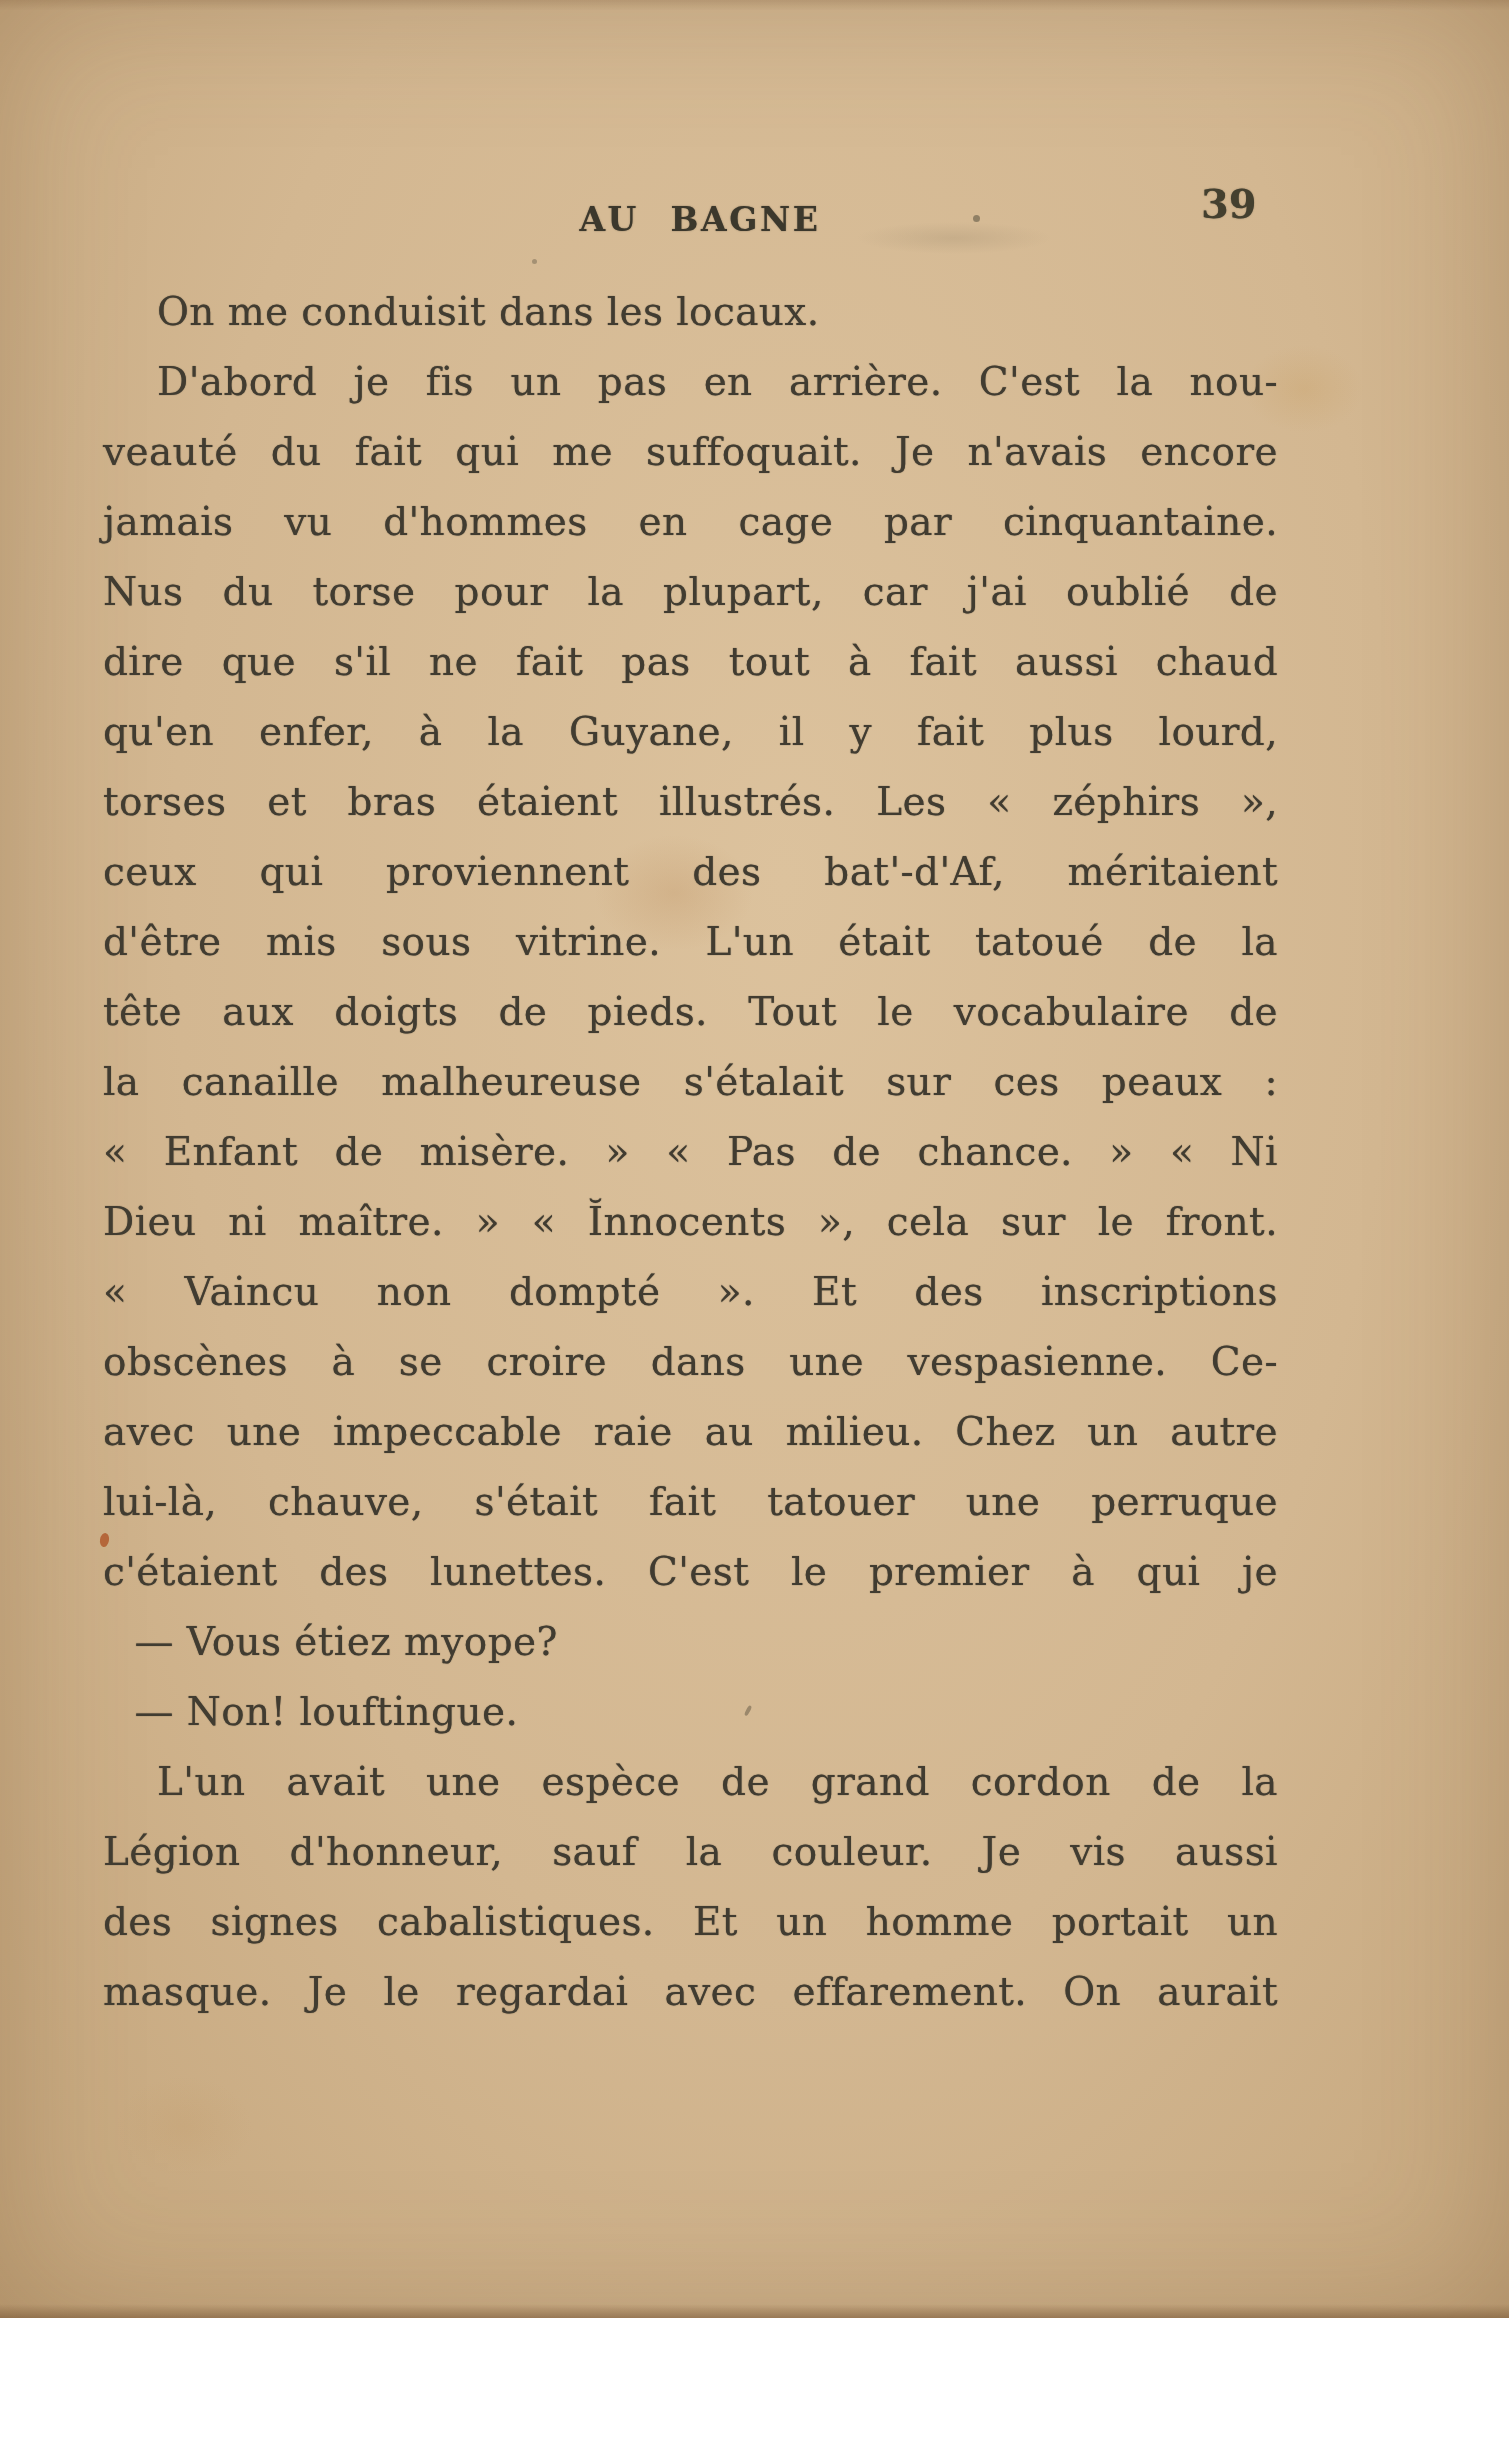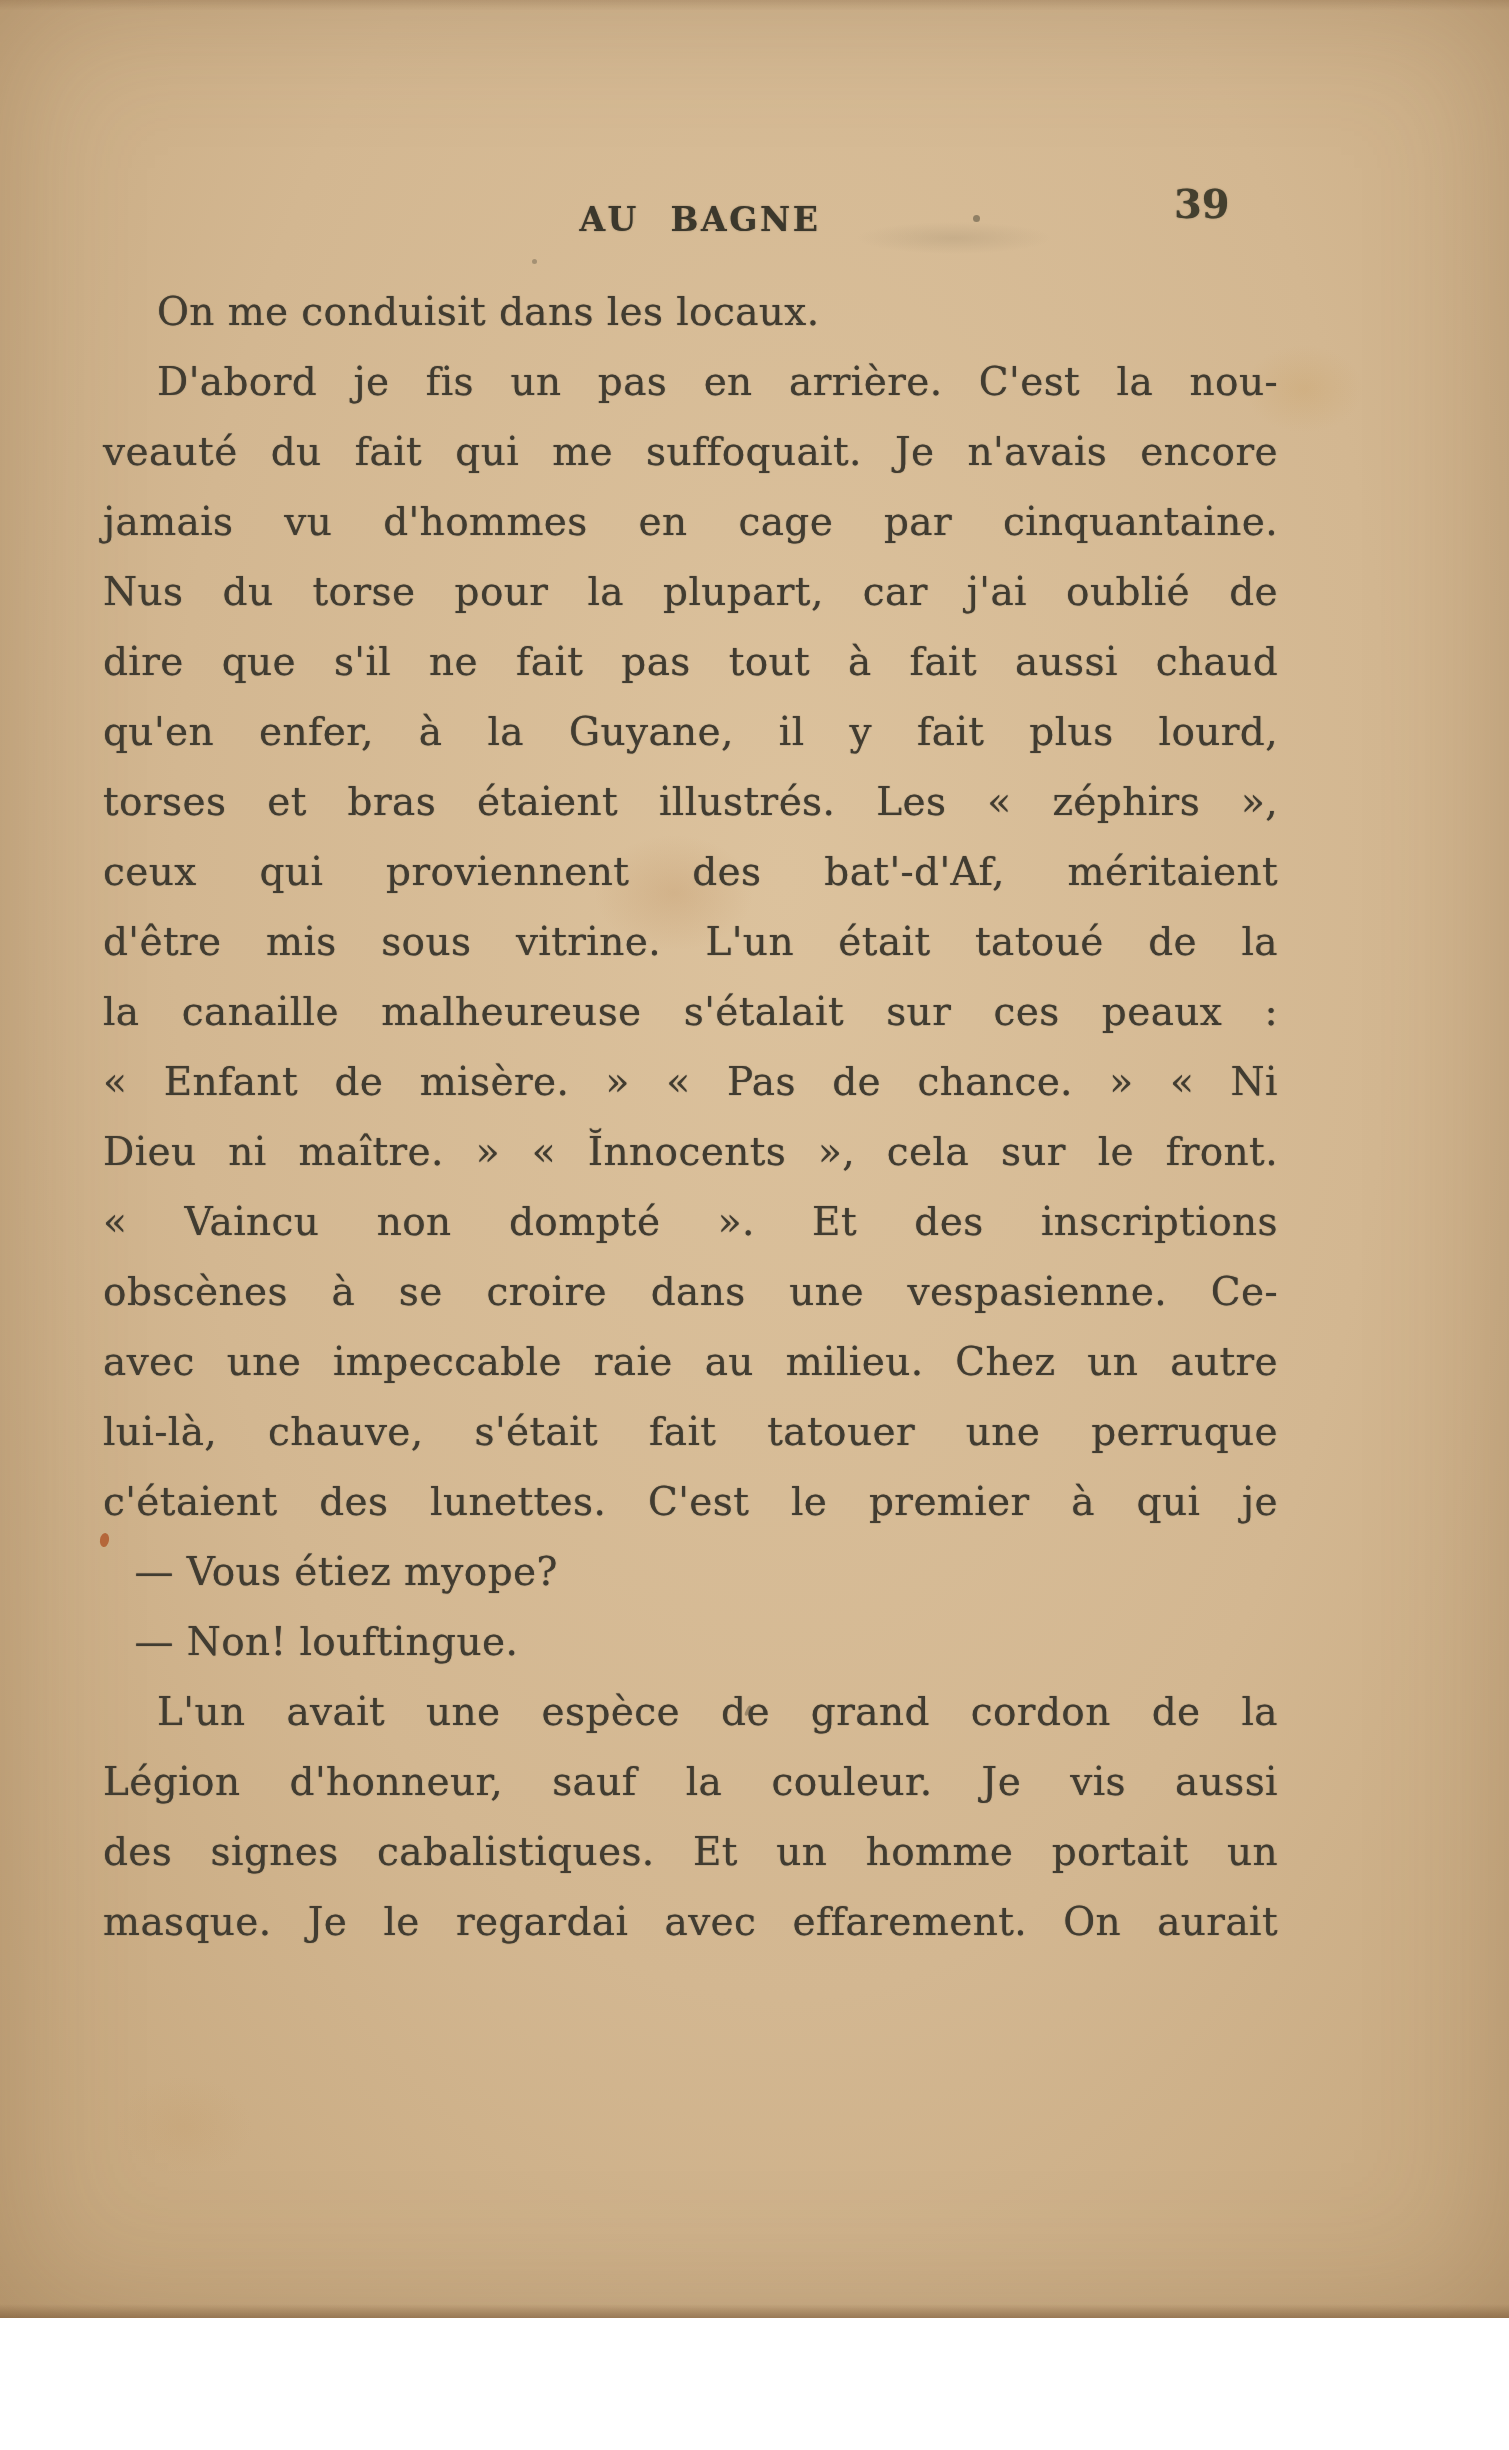--- a/index.html
+++ b/index.html
@@ -39,21 +39,21 @@
     position:absolute;
     left:490px; top:200px; width:420px;
     text-align:center;
     font-size:33px; font-weight:bold;
     letter-spacing:2.6px; word-spacing:17.5px;
     color:#3c382c;
     text-shadow:0 0 1.3px rgba(55,50,38,.7);
   }
   .page-num{
     position:absolute;
-    left:1174px; top:180px;
+    left:1201px; top:180px;
     font-size:40px; font-weight:bold;
     color:#44402f;
     text-shadow:0 0 1.3px rgba(55,50,38,.6);
   }
 
   .text-block{
     position:absolute;
     left:89px; top:277px; width:1175px;
     font-size:39px;
     line-height:var(--lh);
@@ -98,20 +98,21 @@
       <div class="line para">On me conduisit dans les locaux.</div>
       <div class="line just para">D'abord je fis un pas en arrière. C'est la nou-</div>
       <div class="line just">veauté du fait qui me suffoquait. Je n'avais encore</div>
       <div class="line just">jamais vu d'hommes en cage par cinquantaine.</div>
       <div class="line just">Nus du torse pour la plupart, car j'ai oublié de</div>
       <div class="line just">dire que s'il ne fait pas tout à fait aussi chaud</div>
       <div class="line just">qu'en enfer, à la Guyane, il y fait plus lourd,</div>
       <div class="line just">torses et bras étaient illustrés. Les « zéphirs »,</div>
       <div class="line just">ceux qui proviennent des bat'-d'Af, méritaient</div>
       <div class="line just">d'être mis sous vitrine. L'un était tatoué de la</div>
+      <div class="line just">tête aux doigts de pieds. Tout le vocabulaire de</div>
       <div class="line just">la canaille malheureuse s'étalait sur ces peaux :</div>
       <div class="line just">« Enfant de misère. » « Pas de chance. » « Ni</div>
       <div class="line just">Dieu ni maître. » « Ĭnnocents », cela sur le front.</div>
       <div class="line just">« Vaincu non dompté ». Et des inscriptions</div>
       <div class="line just">obscènes à se croire dans une vespasienne. Ce-</div>
       <div class="line just">avec une impeccable raie au milieu. Chez un autre</div>
       <div class="line just">lui-là, chauve, s'était fait tatouer une perruque</div>
       <div class="line just">c'étaient des lunettes. C'est le premier à qui je</div>
       <div class="line dialog">— Vous étiez myope?</div>
       <div class="line dialog">— Non! louftingue.</div>

